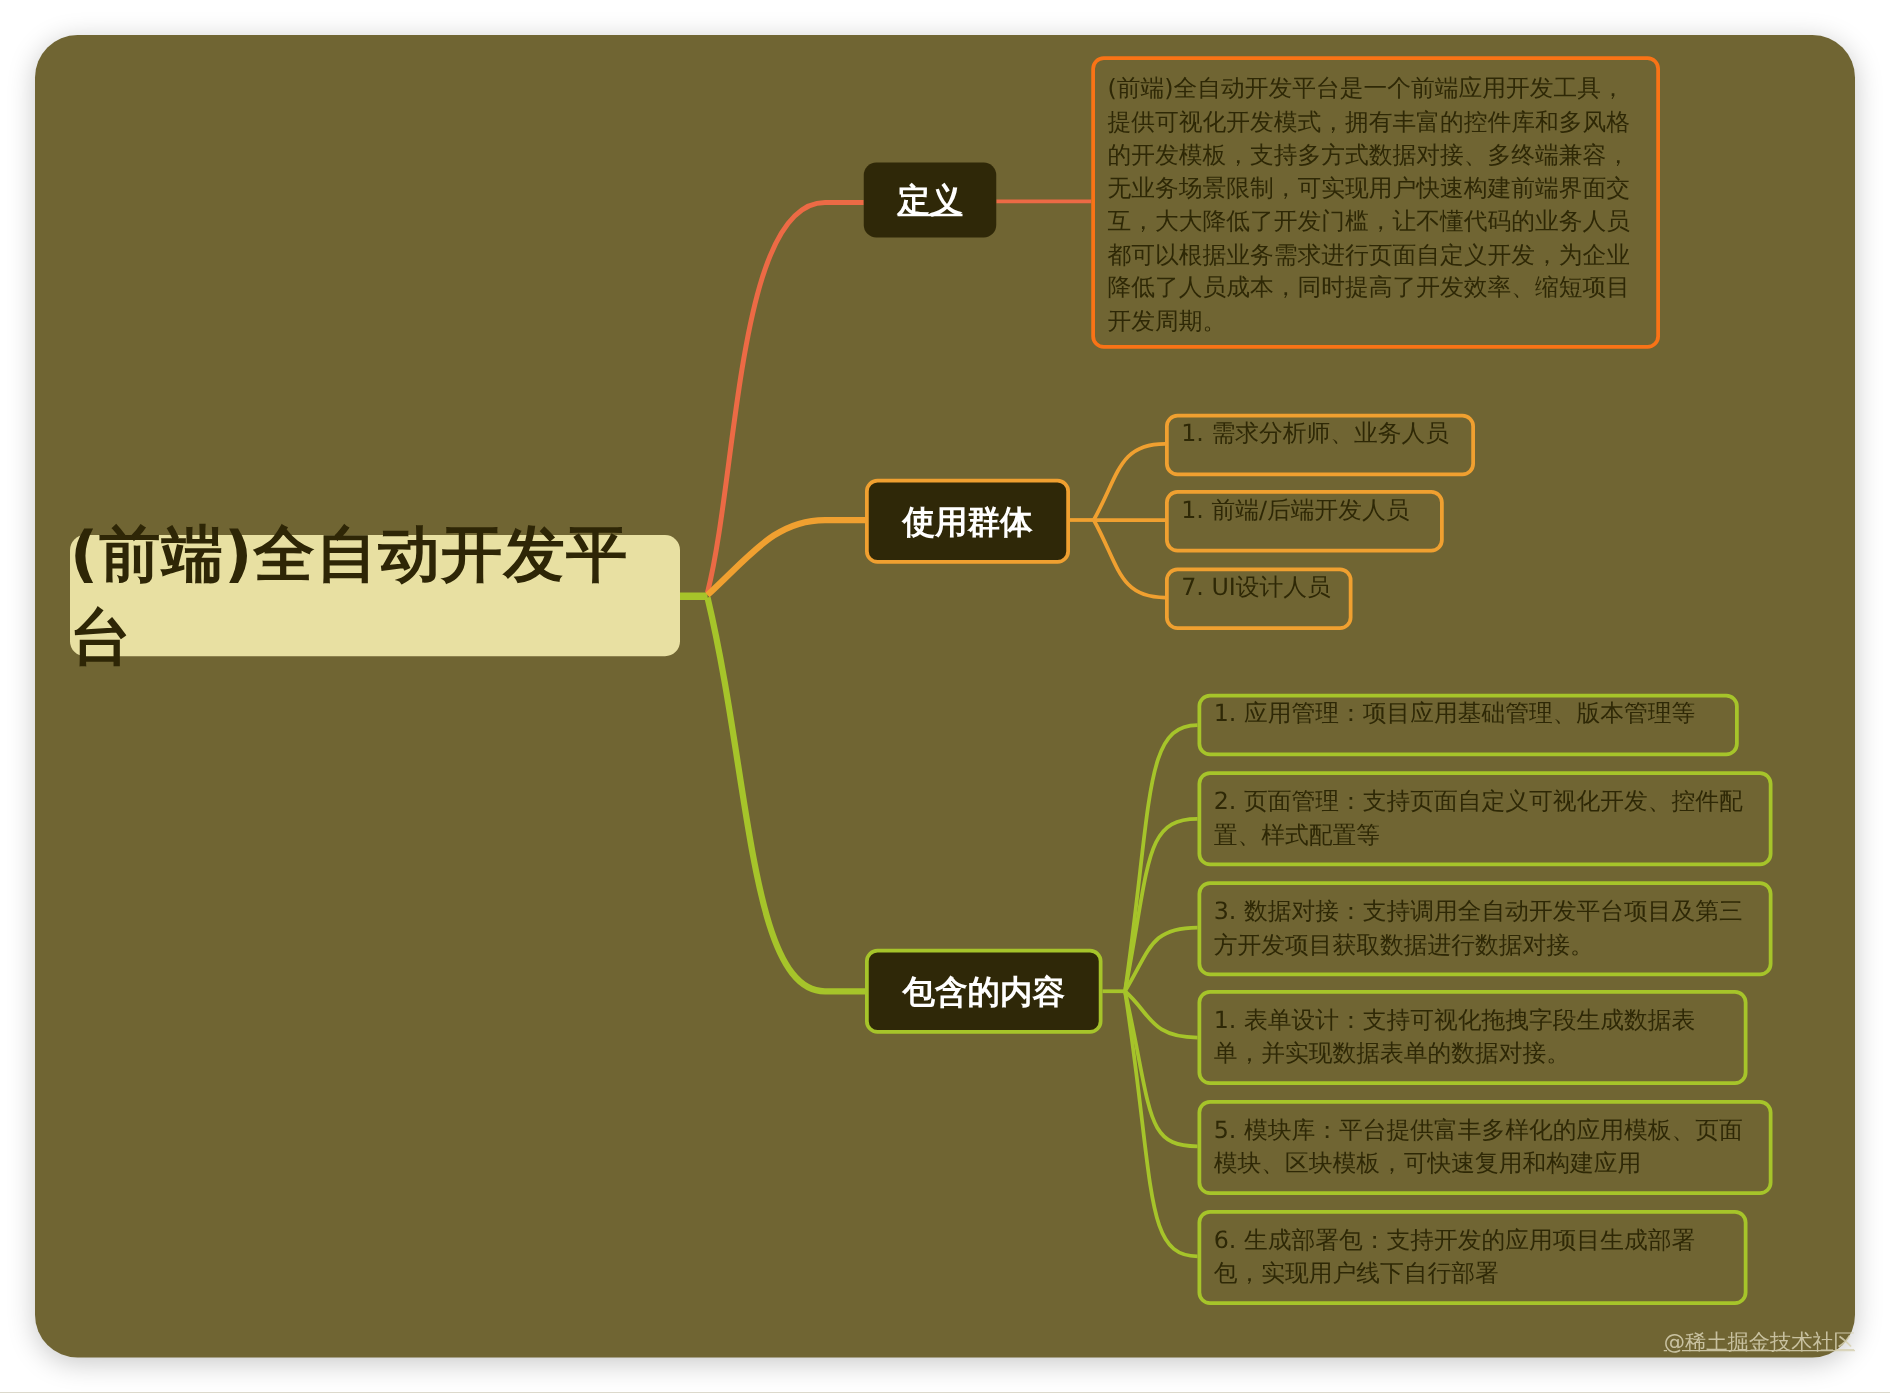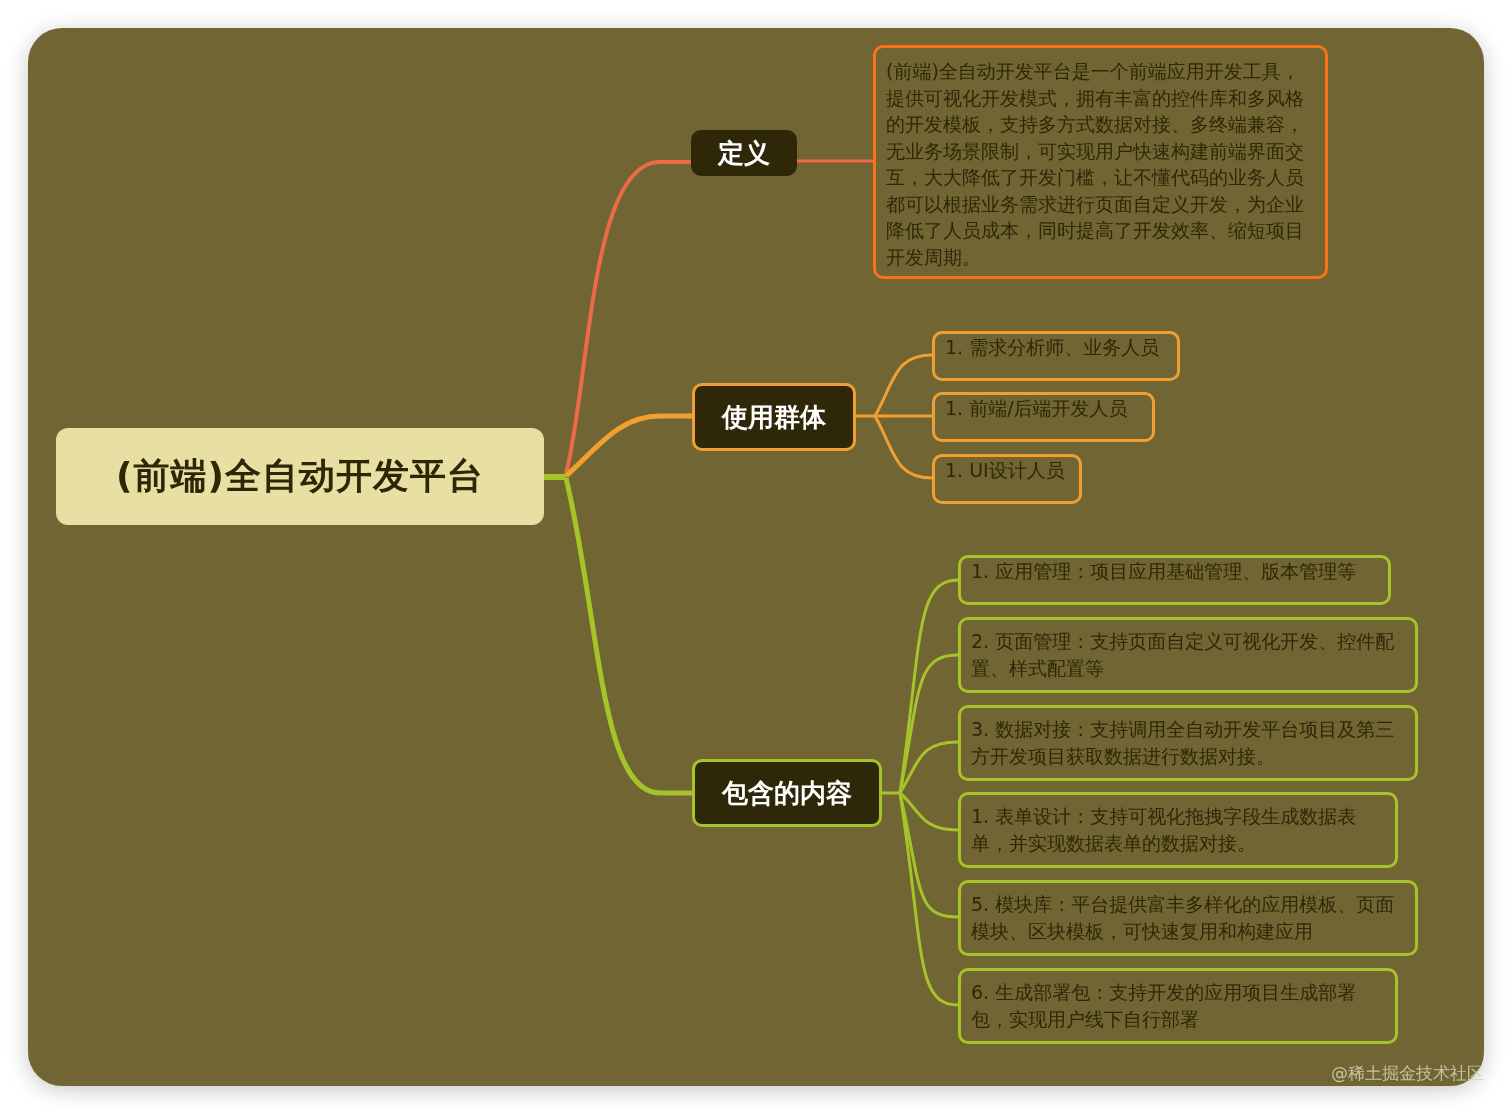--- a/index.html
+++ b/index.html
@@ -9,43 +9,43 @@
     background:#706533; border-radius:34px;
     box-shadow: 0 4px 22px rgba(0,0,0,0.22);
     overflow:hidden;
   }
   svg.links { position:absolute; left:0; top:0; width:1512px; height:1114px; pointer-events:none; }
   .node { position:absolute; box-sizing:border-box; }
   .root {
     left:56px; top:428px; width:488px; height:97px;
     background:#e8e0a2; border-radius:12px;
     display:flex; align-items:center; justify-content:center;
-    font-size:36px; font-weight:bold; color:#2e2606; letter-spacing:1px;
+    font-size:49px; font-weight:bold; color:#2e2606; letter-spacing:1px;
   }
   .branch {
     background:#2f2808; border-radius:10px; color:#ffffff;
     font-weight:bold; font-size:26px;
     display:flex; align-items:center; justify-content:center;
   }
-  .b-def { left:691px; top:130px; width:106px; height:46px; }
+  .b-def { left:691px; top:130px; width:106px; height:60px;text-decoration:underline; }
   .b-users { left:692px; top:383px; width:164px; height:68px; border:3px solid #f0a030; }
   .b-content { left:692px; top:759px; width:190px; height:68px; border:3px solid #a6c42a; }
   .leaf {
     border-radius:10px; color:#2e2806; font-size:19px; line-height:27px;
     padding:8px 10px 8px 10px; box-sizing:border-box;
   }
   .leaf-def {
     left:873px; top:45px; width:455px; height:234px;
     border:3px solid #f97316; padding:10px 10px 10px 10px; line-height:26.5px; font-size:19px;
   }
   .leaf-user { border:3px solid #f0a030; height:50px; display:flex; align-items:flex-start; padding:0 10px; }
   .leaf-content { border:3px solid #a6c42a;padding-left:10px; }
   .leaf-content.single { height:50px; display:flex; align-items:flex-start; padding:0 10px; }
   .watermark {
-    position:absolute; right:28px; top:1062px; font-size:17px; color:#d8d2b4; opacity:0.85;
+    position:absolute; right:28px; top:1062px; font-size:17px; color:#d8d2b4; opacity:0.85;text-decoration:underline;
   }
 </style>
 </head>
 <body>
 
 <div class="canvas"></div>
 
 <svg class="links" viewBox="0 0 1512 1114">
 
   <line x1="544" y1="477" x2="566" y2="477" stroke="#a6c42a" stroke-width="6"></line>
@@ -89,21 +89,21 @@
 <div class="node branch b-users">
   <span>使用群体</span>
 </div>
 <div class="node leaf leaf-user" style="left:932px; top:331px; width:248px;">
   <span>1. 需求分析师、业务人员</span>
 </div>
 <div class="node leaf leaf-user" style="left:932px; top:392px; width:223px;">
   <span>1. 前端/后端开发人员</span>
 </div>
 <div class="node leaf leaf-user" style="left:932px; top:454px; width:150px;">
-  <span>1. UI设计人员</span>
+  <span>7. UI设计人员</span>
 </div>
 
 <div class="node branch b-content">
   <span>包含的内容</span>
 </div>
 <div class="node leaf leaf-content single" style="left:958px; top:555px; width:433px;">
   <span>1. 应用管理：项目应用基础管理、版本管理等</span>
 </div>
 <div class="node leaf leaf-content" style="left:958px; top:617px; width:460px; height:76px;">
   <span>2. 页面管理：支持页面自定义可视化开发、控件配置、样式配置等</span>

